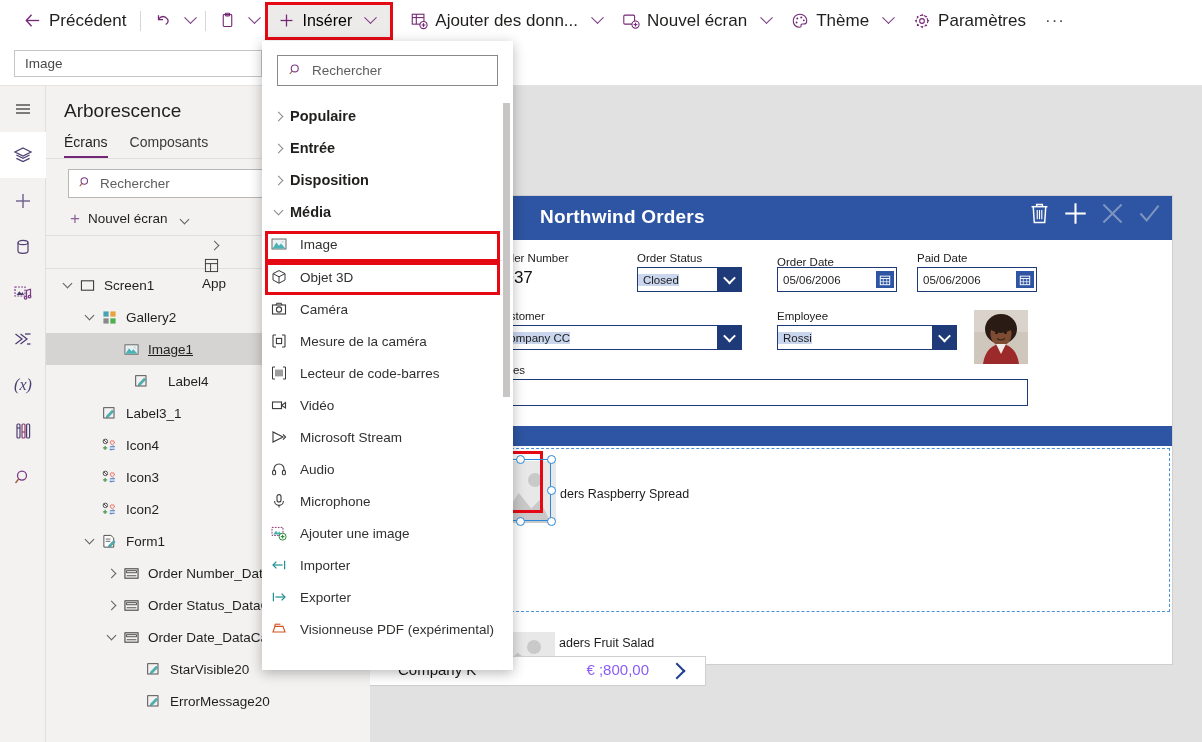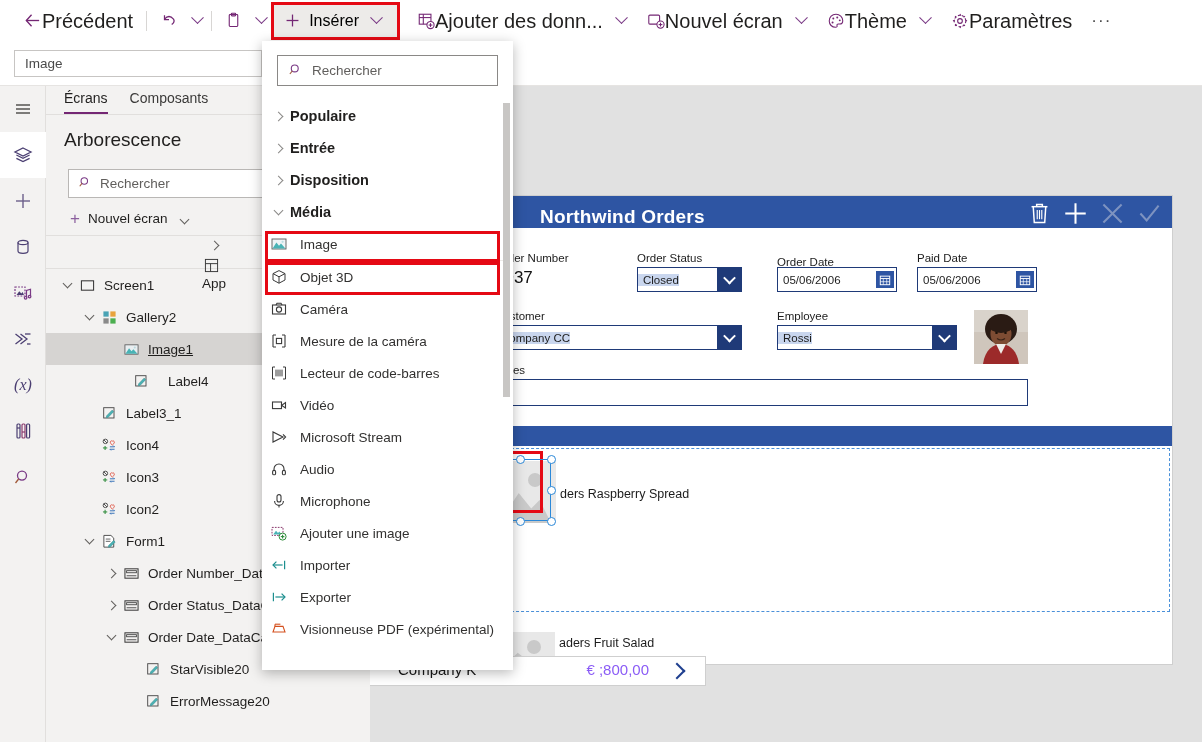--- a/index.html
+++ b/index.html
@@ -13,22 +13,22 @@
   }
   #root { position: relative; width: 1202px; height: 742px; background: #ffffff; }
 
   
   #topbar {
     position: absolute; left: 0; top: 0; width: 1202px; height: 41px;
     background: #ffffff; display: flex; align-items: center;
     padding-left: 14px; gap: 0px; z-index: 40;
   }
   .tb-item {
-    display: flex; align-items: center; 
-    height: 30px; padding: 0 9px; font-size: 20px; color: #201f1e;
+    display: flex; align-items: center; gap: 7px;
+    height: 30px; padding: 0 9px; font-size: 17px; color: #201f1e;
     white-space: nowrap; cursor: default;
   }
   .tb-item .lbl { line-height: 1; }
   .tb-sep { width: 1px; height: 20px; background: #d8d6d4; margin: 0 4px; }
   .tb-caret { display:flex; align-items:center; justify-content:center; width: 20px; height: 28px; }
   .tb-chev { display:inline-block; width:9px; height:9px; border-right:1.6px solid #7a3a86; border-bottom:1.6px solid #7a3a86; transform: rotate(45deg) translate(-2px,-2px); }
   .ic { display:inline-flex; align-items:center; justify-content:center; }
   .ellipsis-btn { font-size: 17px; color: #4a4a4a; letter-spacing: 1px; padding: 0 10px; height: 28px; display:flex; align-items:center; }
 
   
@@ -105,21 +105,21 @@
   #canvas-area {
     position: absolute; left: 370px; top: 86px; right: 0; bottom: 0;
     background: #e1e1e1; z-index: 2;
   }
   #canvas {
     position: absolute; left: 0px; top: 110px; width: 802px; height: 468px;
     background: #ffffff; box-shadow: 0 0 0 1px #cfcfcf;
     overflow: hidden;
   }
   .app-header {
-    height: 32px; background: #2e55a3; display:flex; align-items:center; position:relative;
+    height: 44px; background: #2e55a3; display:flex; align-items:center; position:relative;
   }
   .app-title {
     color:#ffffff; font-weight: bold; font-size: 19px; position:absolute; left: 170px; top: 10px;
     letter-spacing: 0.2px;
   }
   .hdr-icons { position:absolute; right: 10px; top: 5px; display:flex; align-items:center; gap: 12px; }
 
   
   .gallery {
     position: absolute; left: 0; top: 44px; width: 100px; bottom: 0;
@@ -398,25 +398,25 @@
     </div>
     <div class="rail-btn">
       <svg width="20" height="20" viewBox="0 0 20 20">
           <circle cx="9" cy="8.6" r="4.5" fill="none" stroke="#7a3a86" stroke-width="1.3"></circle>
           <line x1="5.6" y1="12" x2="2.5" y2="16" stroke="#a05a3a" stroke-width="1.3"></line>
         </svg>
     </div>
   </div>
 
   <div id="tree">
+    <div id="tree-title">Arborescence</div>
     <div id="tree-tabs">
       <div class="tree-tab active">Écrans</div>
       <div class="tree-tab">Composants</div>
     </div>
-    <div id="tree-title">Arborescence</div>
     <div id="tree-search">
       <span>
         <svg width="14" height="14" viewBox="0 0 20 20">
             <circle cx="9" cy="8.6" r="4.6" fill="none" stroke="#7a3a86" stroke-width="1.5"></circle>
             <line x1="5.6" y1="12" x2="2.5" y2="16" stroke="#a05a3a" stroke-width="1.5"></line>
           </svg>
       </span>
       <span>Rechercher</span>
     </div>
     <div id="new-screen">

